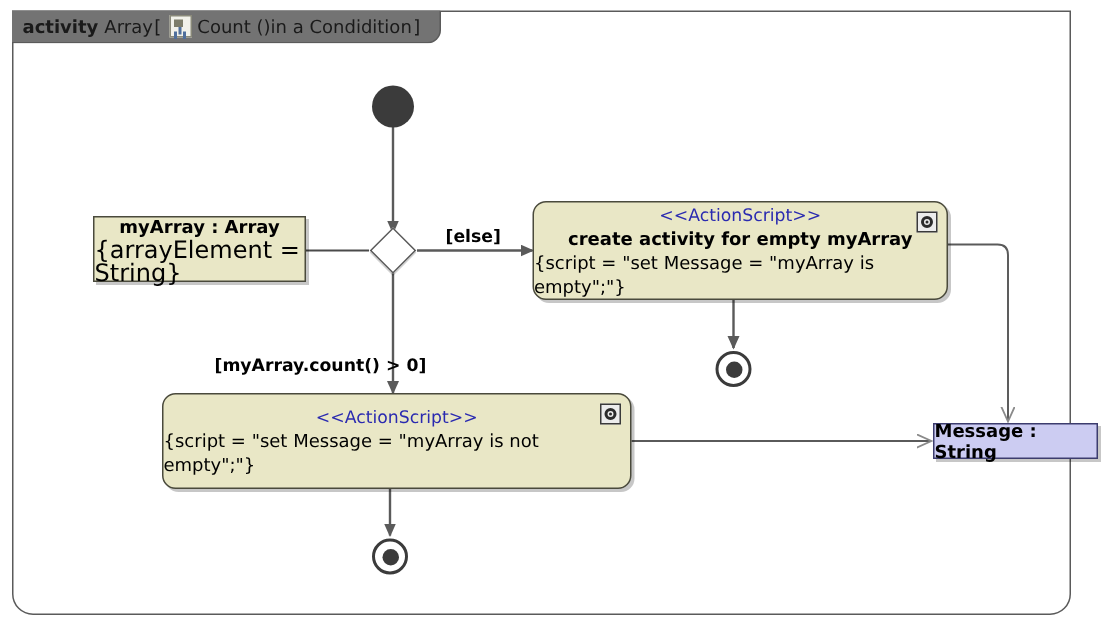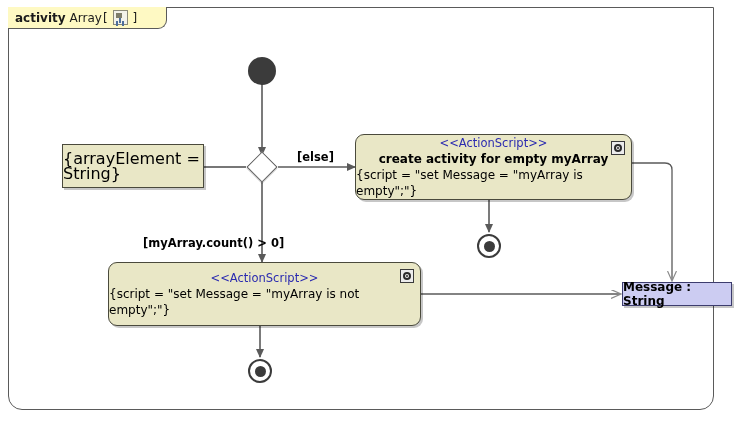--- a/index.html
+++ b/index.html
@@ -26,27 +26,27 @@
     border: 1px solid #5a5a5a;
     border-radius: 0 0 14px 14px;
     box-sizing: border-box;
     background: #ffffff;
   }
   #frame-header {
     position: absolute;
     left: 8px;
     top: 7px;
     height: 22px;
-    padding: 0 28px 0 7px;
+    padding: 0 12px 0 7px;
     border: 1px solid #5a5a5a;
     border-top: none;
     border-left: none;
     border-radius: 0 0 9px 0;
     box-sizing: border-box;
-    background: #fef9c3;
+    background: #737373;
     display: flex;
     align-items: center;
     white-space: nowrap;
     font-size: 12px;
     color: #1a1a1a;
   }
   #frame-header .kw {
     font-weight: bold;
     margin-right: 4px;
   }
@@ -226,20 +226,21 @@
 </head>
 <body>
 
 <div id="activity-frame"></div>
 
 <div id="frame-header">
   <span class="kw">activity</span>
   <span class="nm">Array</span>
   <span class="brk">[</span>
   <span class="hdr-icon"></span>
+  <span class="nm">Count ()in a Condidition</span>
   <span class="brk">]</span>
 </div>
 
 <svg id="edges" viewBox="0 0 745 425">
   <defs>
     <marker id="arrow" markerWidth="10" markerHeight="10" refX="8" refY="4" orient="auto" markerUnits="userSpaceOnUse">
       <path d="M0,0 L9,4 L0,8 z" fill="#5a5a5a"></path>
     </marker>
     <marker id="openarrow" markerWidth="11" markerHeight="10" refX="9" refY="4.5" orient="auto" markerUnits="userSpaceOnUse">
       <path d="M0,0 L10,4.5 L0,9" fill="none" stroke="#8a8a8a" stroke-width="1.2"></path>
@@ -261,20 +262,21 @@
   <path d="M632,163 L665,163 Q672,163 672,170 L672,280" stroke="#5a5a5a" stroke-width="1.3" fill="none" marker-end="url(#openarrow)"></path>
 
   <path d="M421,294 L620,294" stroke="#5a5a5a" stroke-width="1.3" fill="none" marker-end="url(#openarrow)"></path>
 </svg>
 
 <div class="node initial-node" style="left:248px; top:57px; width:28px; height:28px;"></div>
 
 <div class="node decision-node" style="left:251px; top:156px; width:22px; height:22px;"></div>
 
 <div class="node obj-node" style="left:62px; top:144px; width:142px; height:44px;">
+  <div class="title">myArray : Array</div>
   <div class="attr">{arrayElement = String}</div>
 </div>
 
 <div class="node action-node" style="left:355px; top:134px; width:277px; height:66px;">
   <div class="stereotype">&lt;&lt;ActionScript&gt;&gt;</div>
   <div class="name">create activity for empty myArray</div>
   <div class="script">{script = "set Message = "myArray is empty";"}</div>
   <span class="corner-icon"></span>
 </div>
 

